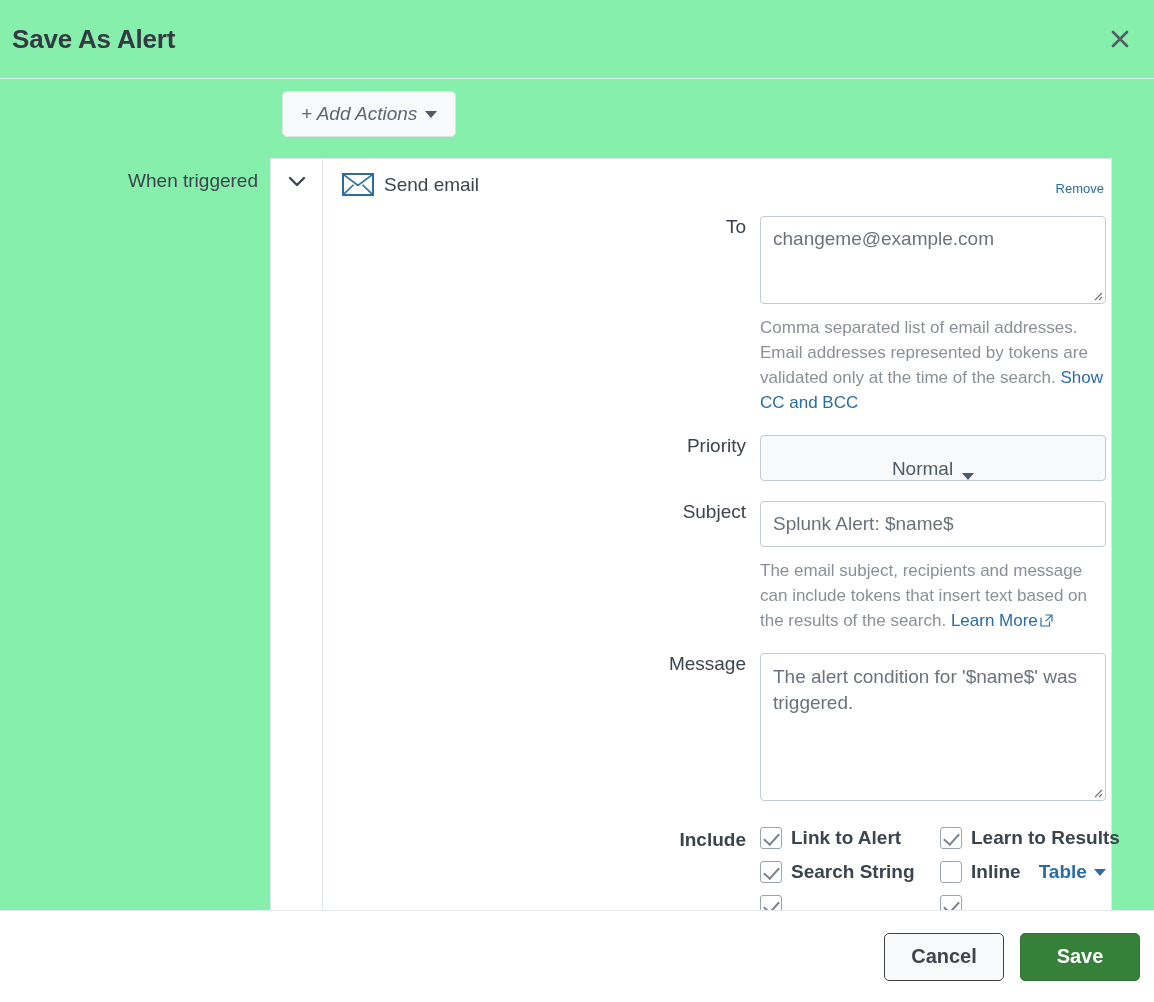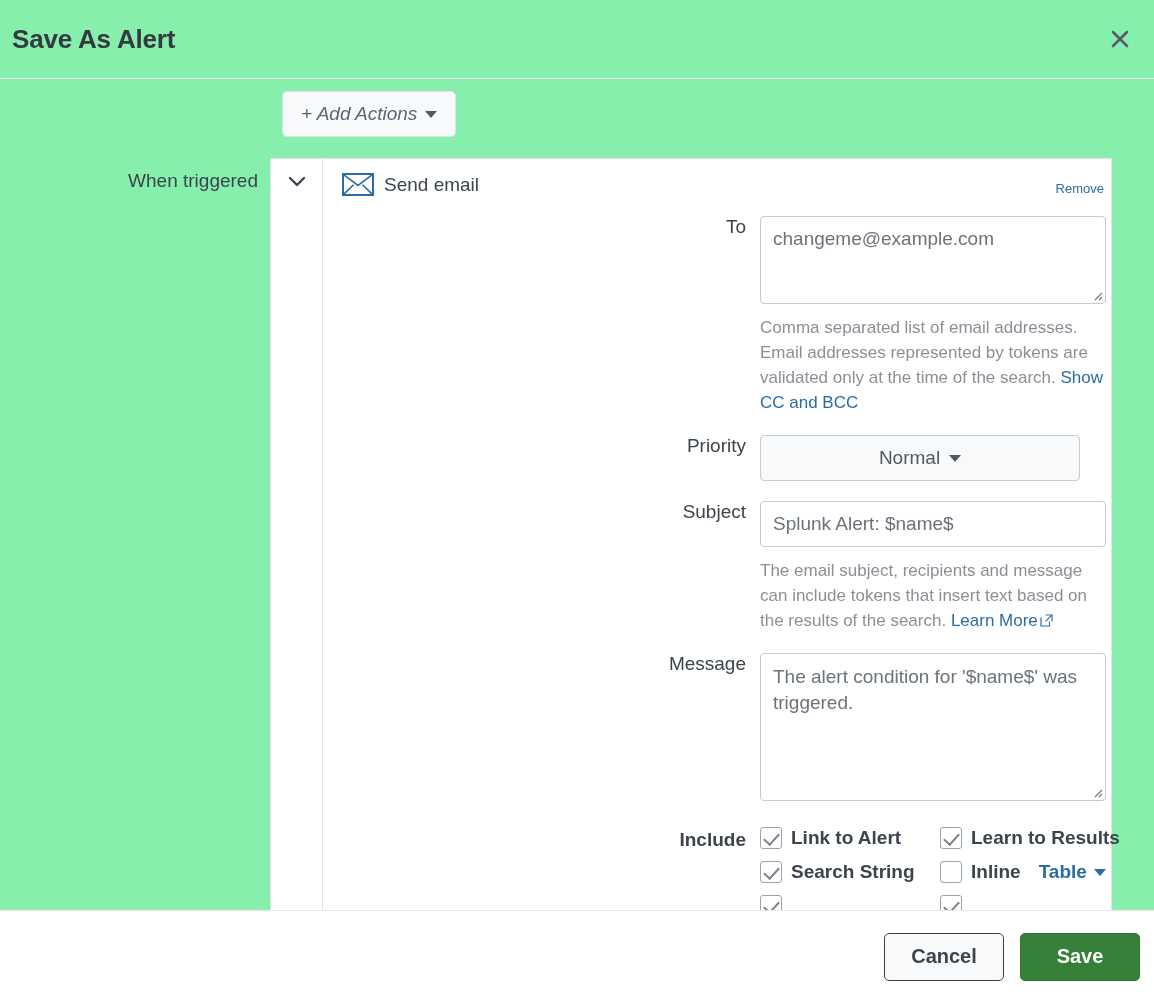--- a/index.html
+++ b/index.html
@@ -202,27 +202,27 @@
   .help-text .lnk { color: #2b6ca3; cursor: pointer; }
 
   .ext-icon {
     display: inline-block;
     vertical-align: -1px;
     margin-left: 2px;
   }
 
   
   .sp-select {
-    width: 320px;
+    width: 346px;
     height: 46px;
     border: 1px solid #c3cbd4;
     border-radius: 4px;
     background: #f7f9fa;
     display: flex;
-    align-items: center;
+    align-items: flex-end;
     justify-content: center;
     gap: 9px;
     font-size: 19px;
     color: #4e5a66;
     cursor: pointer;
   }
 
   
   .include-grid {
     display: flex;

